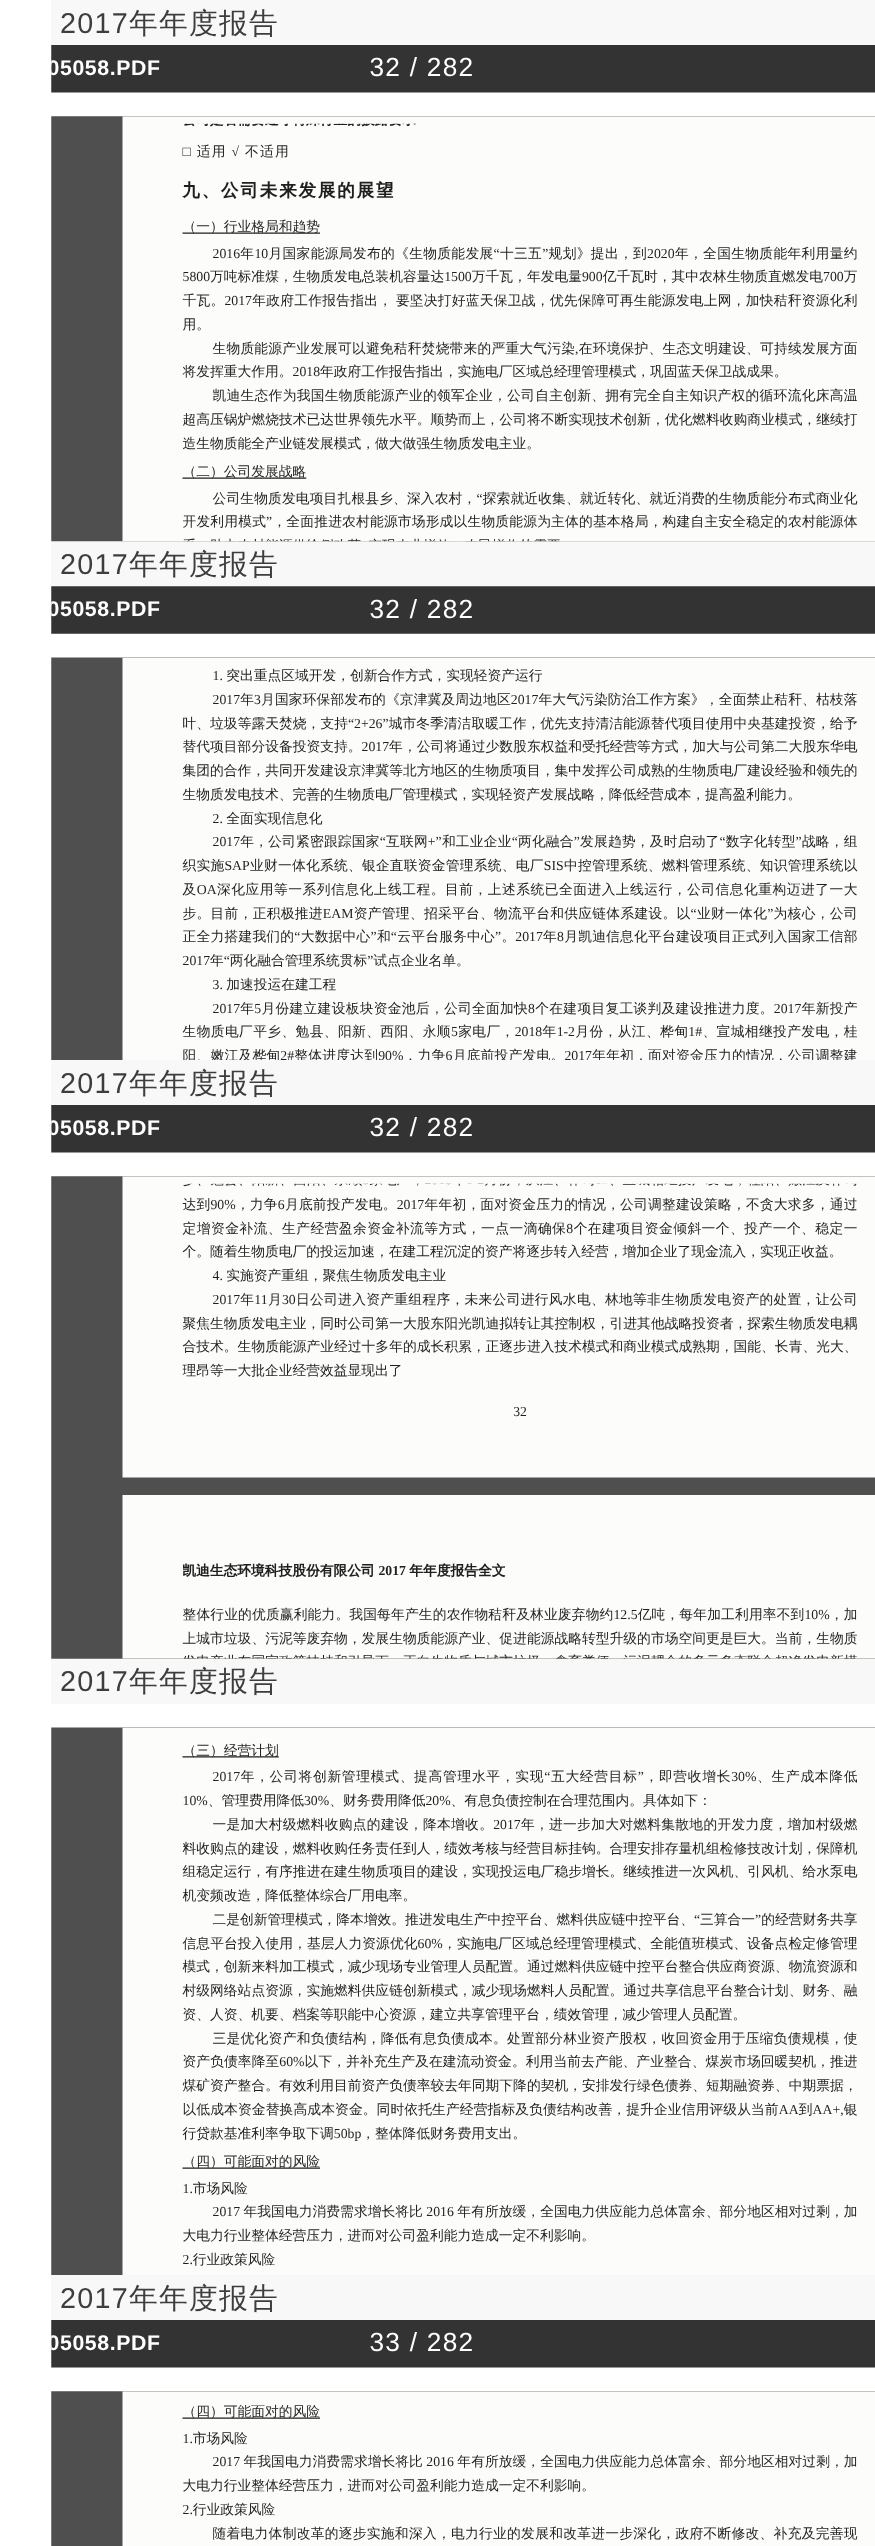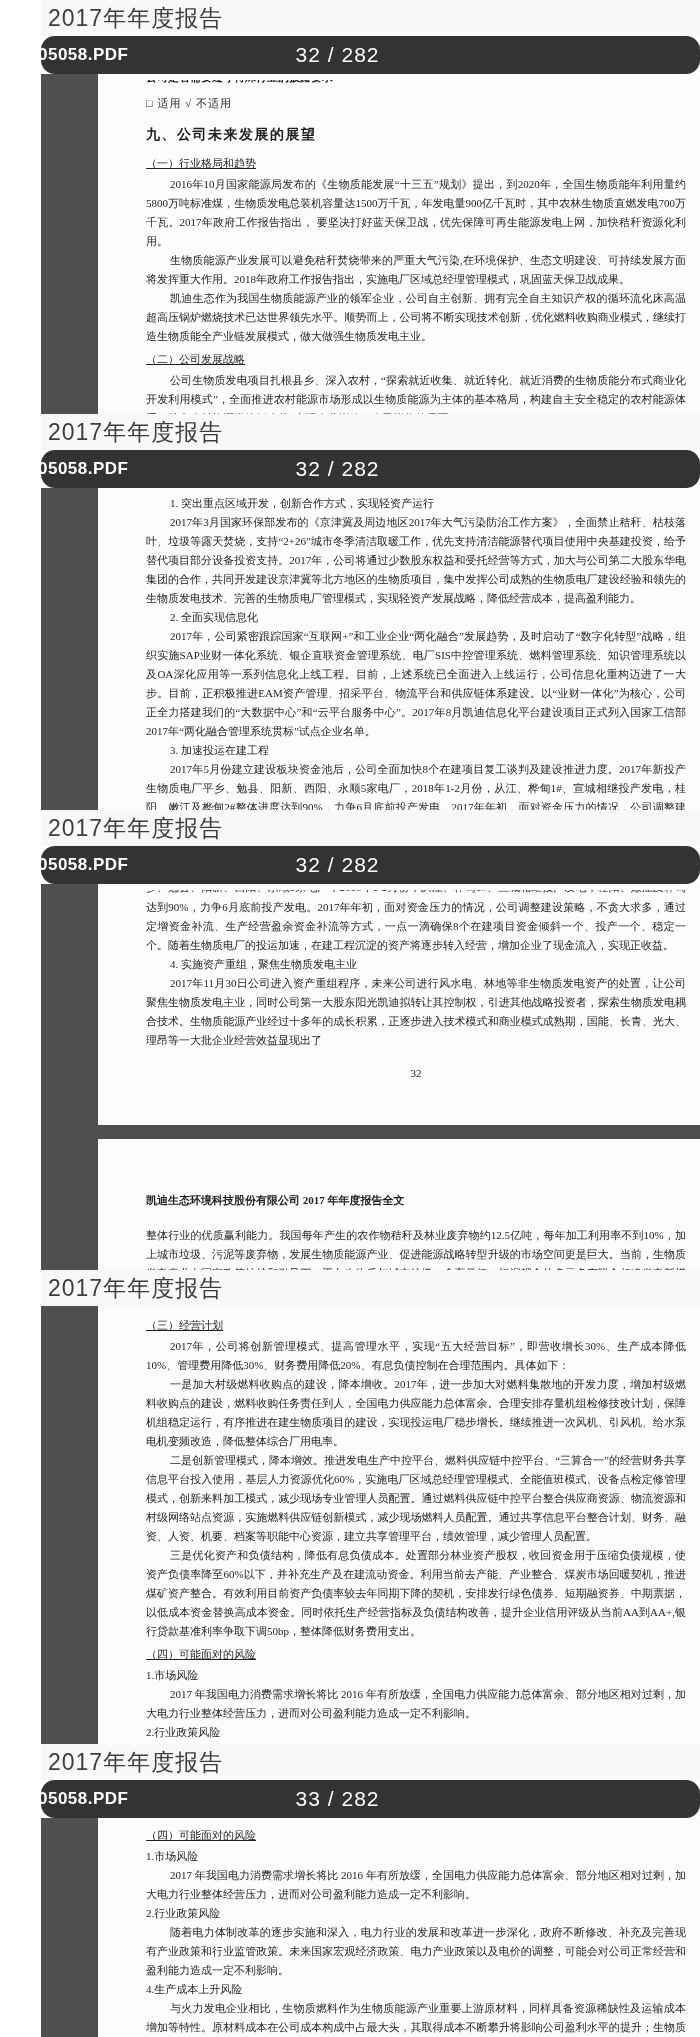--- a/index.html
+++ b/index.html
@@ -7,31 +7,31 @@
   .shot { width:700px;padding-left:41px; }
 
   .report-header {
     height:36px; background:#f8f8f8; color:#3d3d3d;
     font-size:23px; line-height:36px; padding-left:7px;
     letter-spacing:1px; white-space:nowrap; overflow:hidden;
   }
 
   .toolbar {
     height:38px; background:#333333; color:#ffffff;
-    position:relative; display:flex; align-items:center; overflow:hidden;border-radius:14px;
+    position:relative; display:flex; align-items:center; overflow:hidden;
   }
   .toolbar .fname {
     font-weight:bold; font-size:17px; letter-spacing:.5px; margin-left:-3px;
   }
   .toolbar .pageno {
     position:absolute; left:45%; transform:translateX(-50%);
     font-size:21px; letter-spacing:1px; white-space:nowrap;
   }
 
-  .pdf-area { background:#4f4f4f; overflow:hidden; position:relative; }
+  .pdf-area { background:#4f4f4f; overflow:hidden; position:relative;margin-top:19px; }
   .page {
     background:#fcfcfa; margin-left:57px; width:658px;
     padding:6px 70px 6px 48px;
     font-family:"Liberation Serif","DejaVu Serif",serif;
     color:#1f1f1f; font-size:11px; line-height:19px;
     text-align:justify; overflow:hidden;
   }
   .page-gap { height:14px; }
 
   .para { text-indent:24px; }
@@ -125,21 +125,21 @@
     </div>
   </div>
 </div>
 
 <div class="shot">
   <div class="report-header">2017年年度报告</div>
   <div class="pdf-area pdf-d">
     <div class="page">
       <div class="h2">（三）经营计划</div>
       <div class="para">2017年，公司将创新管理模式、提高管理水平，实现“五大经营目标”，即营收增长30%、生产成本降低10%、管理费用降低30%、财务费用降低20%、有息负债控制在合理范围内。具体如下：</div>
-      <div class="para">一是加大村级燃料收购点的建设，降本增收。2017年，进一步加大对燃料集散地的开发力度，增加村级燃料收购点的建设，燃料收购任务责任到人，全国电力供应能力总体富余。合理安排存量机组检修技改计划，保障机组稳定运行，有序推进在建生物质项目的建设，实现投运电厂稳步增长。继续推进一次风机、引风机、给水泵电机变频改造，降低整体综合厂用电率。</div>
+      <div class="para">一是加大村级燃料收购点的建设，降本增收。2017年，进一步加大对燃料集散地的开发力度，增加村级燃料收购点的建设，燃料收购任务责任到人，绩效考核与经营目标挂钩。合理安排存量机组检修技改计划，保障机组稳定运行，有序推进在建生物质项目的建设，实现投运电厂稳步增长。继续推进一次风机、引风机、给水泵电机变频改造，降低整体综合厂用电率。</div>
       <div class="para">二是创新管理模式，降本增效。推进发电生产中控平台、燃料供应链中控平台、“三算合一”的经营财务共享信息平台投入使用，基层人力资源优化60%，实施电厂区域总经理管理模式、全能值班模式、设备点检定修管理模式，创新来料加工模式，减少现场专业管理人员配置。通过燃料供应链中控平台整合供应商资源、物流资源和村级网络站点资源，实施燃料供应链创新模式，减少现场燃料人员配置。通过共享信息平台整合计划、财务、融资、人资、机要、档案等职能中心资源，建立共享管理平台，绩效管理，减少管理人员配置。</div>
       <div class="para">三是优化资产和负债结构，降低有息负债成本。处置部分林业资产股权，收回资金用于压缩负债规模，使资产负债率降至60%以下，并补充生产及在建流动资金。利用当前去产能、产业整合、煤炭市场回暖契机，推进煤矿资产整合。有效利用目前资产负债率较去年同期下降的契机，安排发行绿色债券、短期融资券、中期票据，以低成本资金替换高成本资金。同时依托生产经营指标及负债结构改善，提升企业信用评级从当前AA到AA+,银行贷款基准利率争取下调50bp，整体降低财务费用支出。</div>
       <div class="h2">（四）可能面对的风险</div>
       <div class="subline">1.市场风险</div>
       <div class="para">2017 年我国电力消费需求增长将比 2016 年有所放缓，全国电力供应能力总体富余、部分地区相对过剩，加大电力行业整体经营压力，进而对公司盈利能力造成一定不利影响。</div>
       <div class="subline">2.行业政策风险</div>
       <div class="para">随着电力体制改革的逐步实施和深入，电力行业的发展和改革进一步深化，政府不断修改、补充及完善现有产业政策和行业监管政策。未来国家宏观经济政策、电力产业政策以及电价的调整，可能会对公司正常经营和盈利能力造成一定不利影</div>
     </div>
   </div>
 </div>

